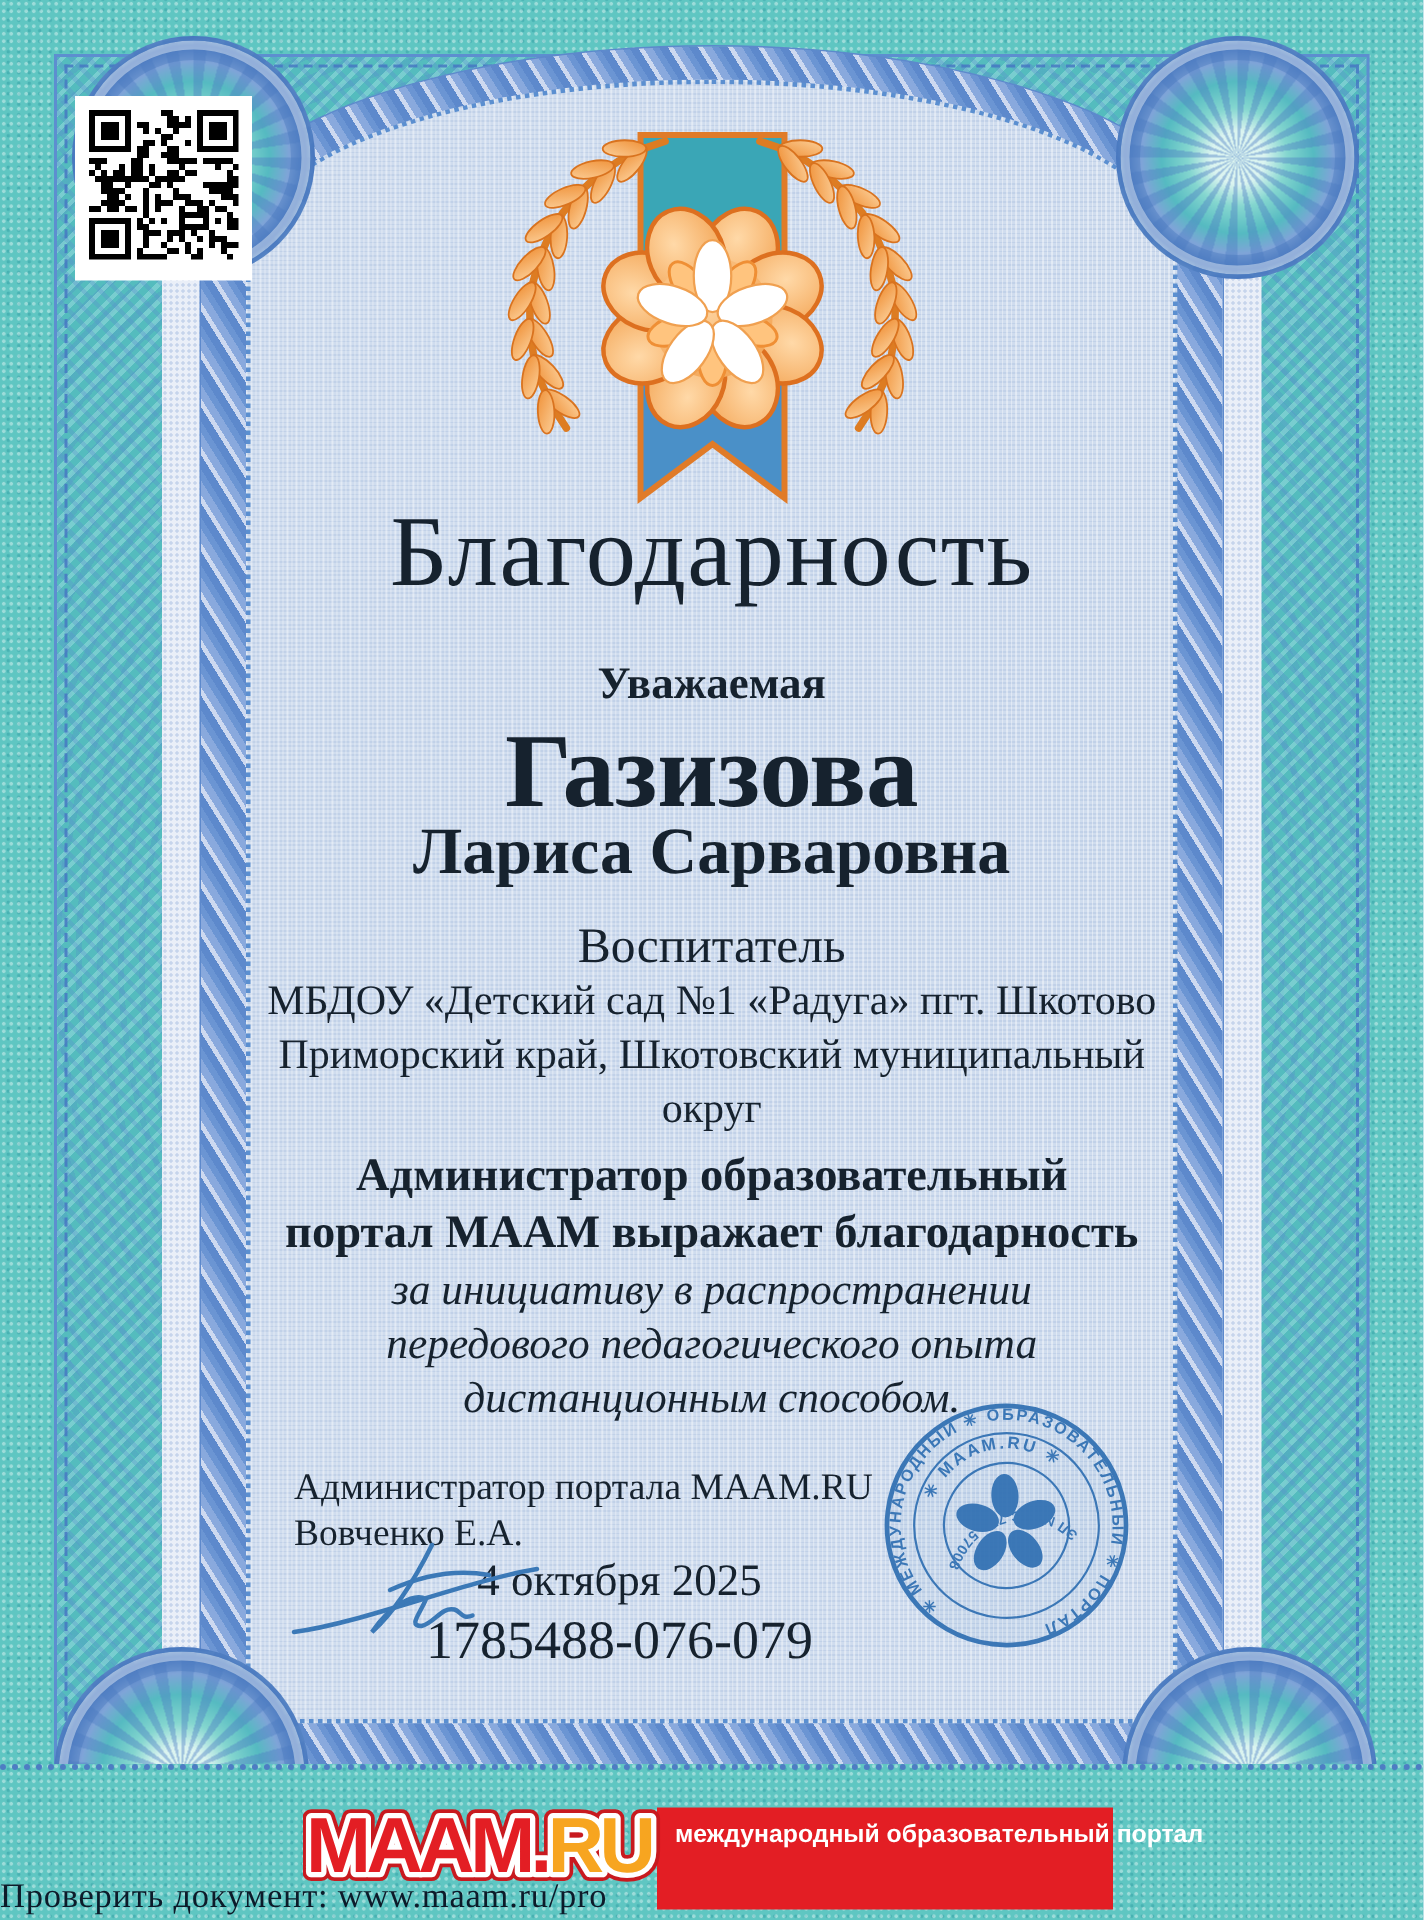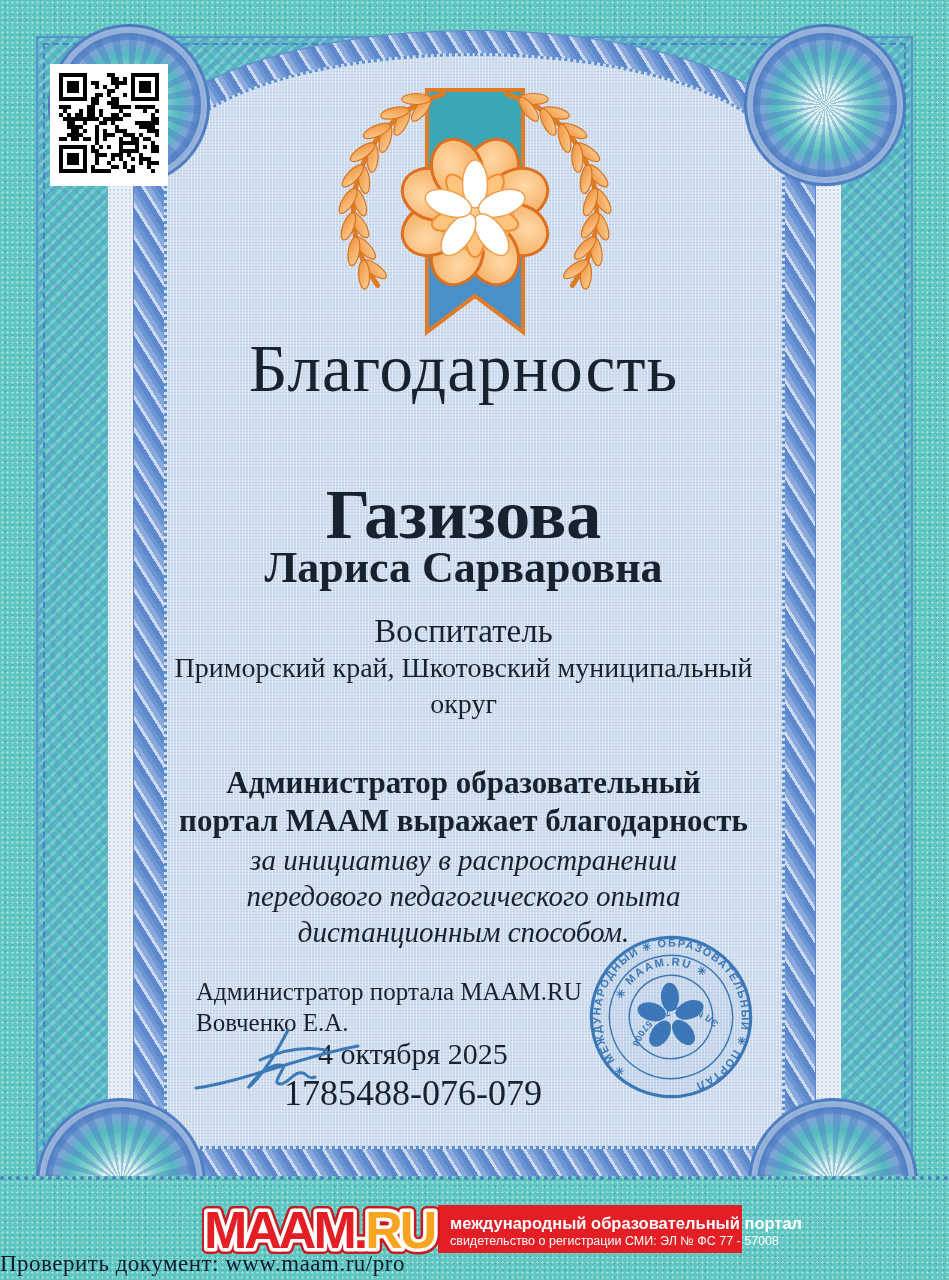--- a/index.html
+++ b/index.html
@@ -55,41 +55,41 @@
     box-shadow:inset 0 0 0 6px rgba(255,255,255,.4), inset 0 0 0 13px rgba(70,118,190,.38);}
   .med-tl{left:48px;top:24px;width:156px;height:156px;}
   .med-tr{left:744px;top:24px;width:156px;height:156px;}
   .med-bl{left:36px;top:1098px;width:164px;height:164px;}
   .med-br{left:748px;top:1098px;width:164px;height:164px;}
 
   .qr-box{position:absolute;left:50px;top:64px;padding:9px;background:#ffffff;z-index:6;}
 
   .emblem{position:absolute;left:300px;top:84px;z-index:3;}
 
-  .content-col{position:absolute;left:152px;width:623px;text-align:center;z-index:3;color:#16222e;}
+  .content-col{position:absolute;left:163px;width:623px;text-align:center;z-index:3;color:#16222e;}
   .title{top:330px;font-size:67px;letter-spacing:1px;}
   .salutation{top:439px;font-size:30px;font-weight:bold;}
   .lastname{top:475px;font-size:70px;font-weight:bold;}
   .firstname{top:542px;font-size:44px;font-weight:bold;}
   .position{top:613px;font-size:33px;}
   .institution{top:650px;font-size:28px;line-height:36px;}
   .body-bold{top:764px;font-size:31px;line-height:38px;font-weight:bold;}
   .body-reg{top:842px;font-size:29px;line-height:36px;font-style:italic;}
 
   .admin{position:absolute;left:196px;top:976px;z-index:3;font-size:25px;line-height:31px;
          color:#16222e;text-align:left;}
   .signature{position:absolute;left:192px;top:1024px;z-index:4;}
   .datenum{position:absolute;left:163px;top:1037px;width:500px;text-align:center;z-index:3;color:#16222e;}
   .date-line{font-size:30px;}
   .num-line{font-size:36px;margin-top:1px;}
 
   .stamp{position:absolute;left:585px;top:931px;z-index:4;opacity:.92;}
 
   .logo-svg{position:absolute;left:202px;top:1200px;z-index:7;}
-  .red-banner{position:absolute;left:438px;top:1205px;width:304px;height:48px;z-index:6;
+  .red-banner{position:absolute;left:438px;top:1205px;width:304px;height:68px;z-index:6;
     background:#e31e24;color:#ffffff;font-family:"Liberation Sans","DejaVu Sans",sans-serif;
     padding:8px 6px 0 12px;box-sizing:border-box;}
   .banner-l1{font-size:16.5px;font-weight:bold;line-height:20px;white-space:nowrap;}
   .banner-l2{font-size:12.5px;line-height:17px;white-space:nowrap;}
   .verify{position:absolute;left:0;right:0;top:1251px;text-align:left;z-index:7;
     font-size:23px;color:#0d1b2a;letter-spacing:.5px;}
 </style>
 </head>
 <body>
 
@@ -392,25 +392,27 @@
         <ellipse cx="0" cy="-26" rx="9.5" ry="19" fill="#ffc47e" stroke="#ef8f35" stroke-width="2" transform="rotate(324)"></ellipse>
         <ellipse cx="0" cy="-28" rx="12.5" ry="24" fill="#ffffff" stroke="#f0a050" stroke-width="1.5" transform="rotate(0)"></ellipse>
         <ellipse cx="0" cy="-28" rx="12.5" ry="24" fill="#ffffff" stroke="#f0a050" stroke-width="1.5" transform="rotate(72)"></ellipse>
         <ellipse cx="0" cy="-28" rx="12.5" ry="24" fill="#ffffff" stroke="#f0a050" stroke-width="1.5" transform="rotate(144)"></ellipse>
         <ellipse cx="0" cy="-28" rx="12.5" ry="24" fill="#ffffff" stroke="#f0a050" stroke-width="1.5" transform="rotate(216)"></ellipse>
         <ellipse cx="0" cy="-28" rx="12.5" ry="24" fill="#ffffff" stroke="#f0a050" stroke-width="1.5" transform="rotate(288)"></ellipse>
       </g>
   </svg>
 
   <div class="content-col title">Благодарность</div>
+  <div class="content-col salutation">Уважаемая</div>
   <div class="content-col lastname">Газизова</div>
   <div class="content-col firstname">Лариса Сарваровна</div>
   <div class="content-col position">Воспитатель</div>
 
   <div class="content-col institution">
+    <div>МБДОУ «Детский сад №1 «Радуга» пгт. Шкотово</div>
     <div>Приморский край, Шкотовский муниципальный</div>
     <div>округ</div>
   </div>
 
   <div class="content-col body-bold">
     <div>Администратор образовательный</div>
     <div>портал МААМ выражает благодарность</div>
   </div>
 
   <div class="content-col body-reg">
@@ -468,18 +470,17 @@
     <g font-family="Liberation Sans, sans-serif" font-weight="bold" font-size="52" letter-spacing="-3" stroke-linejoin="round">
       <text x="2" y="48" fill="none" stroke="#c81a1f" stroke-width="12" paint-order="stroke">MAAM.RU</text>
       <text x="2" y="48" stroke="#ffffff" stroke-width="7" paint-order="stroke">
         <tspan fill="#e31e24">MAAM.</tspan><tspan fill="#f7a520">RU</tspan>
       </text>
     </g>
   </svg>
 
   <div class="red-banner">
     <div class="banner-l1">международный образовательный портал</div>
-    <div class="banner-l2">свидетельство о регистрации СМИ: ЭЛ № ФС 77 - 57008</div>
   </div>
 
   <div class="verify">Проверить документ: www.maam.ru/pro</div>
 
 </div>
 
 </body></html>

